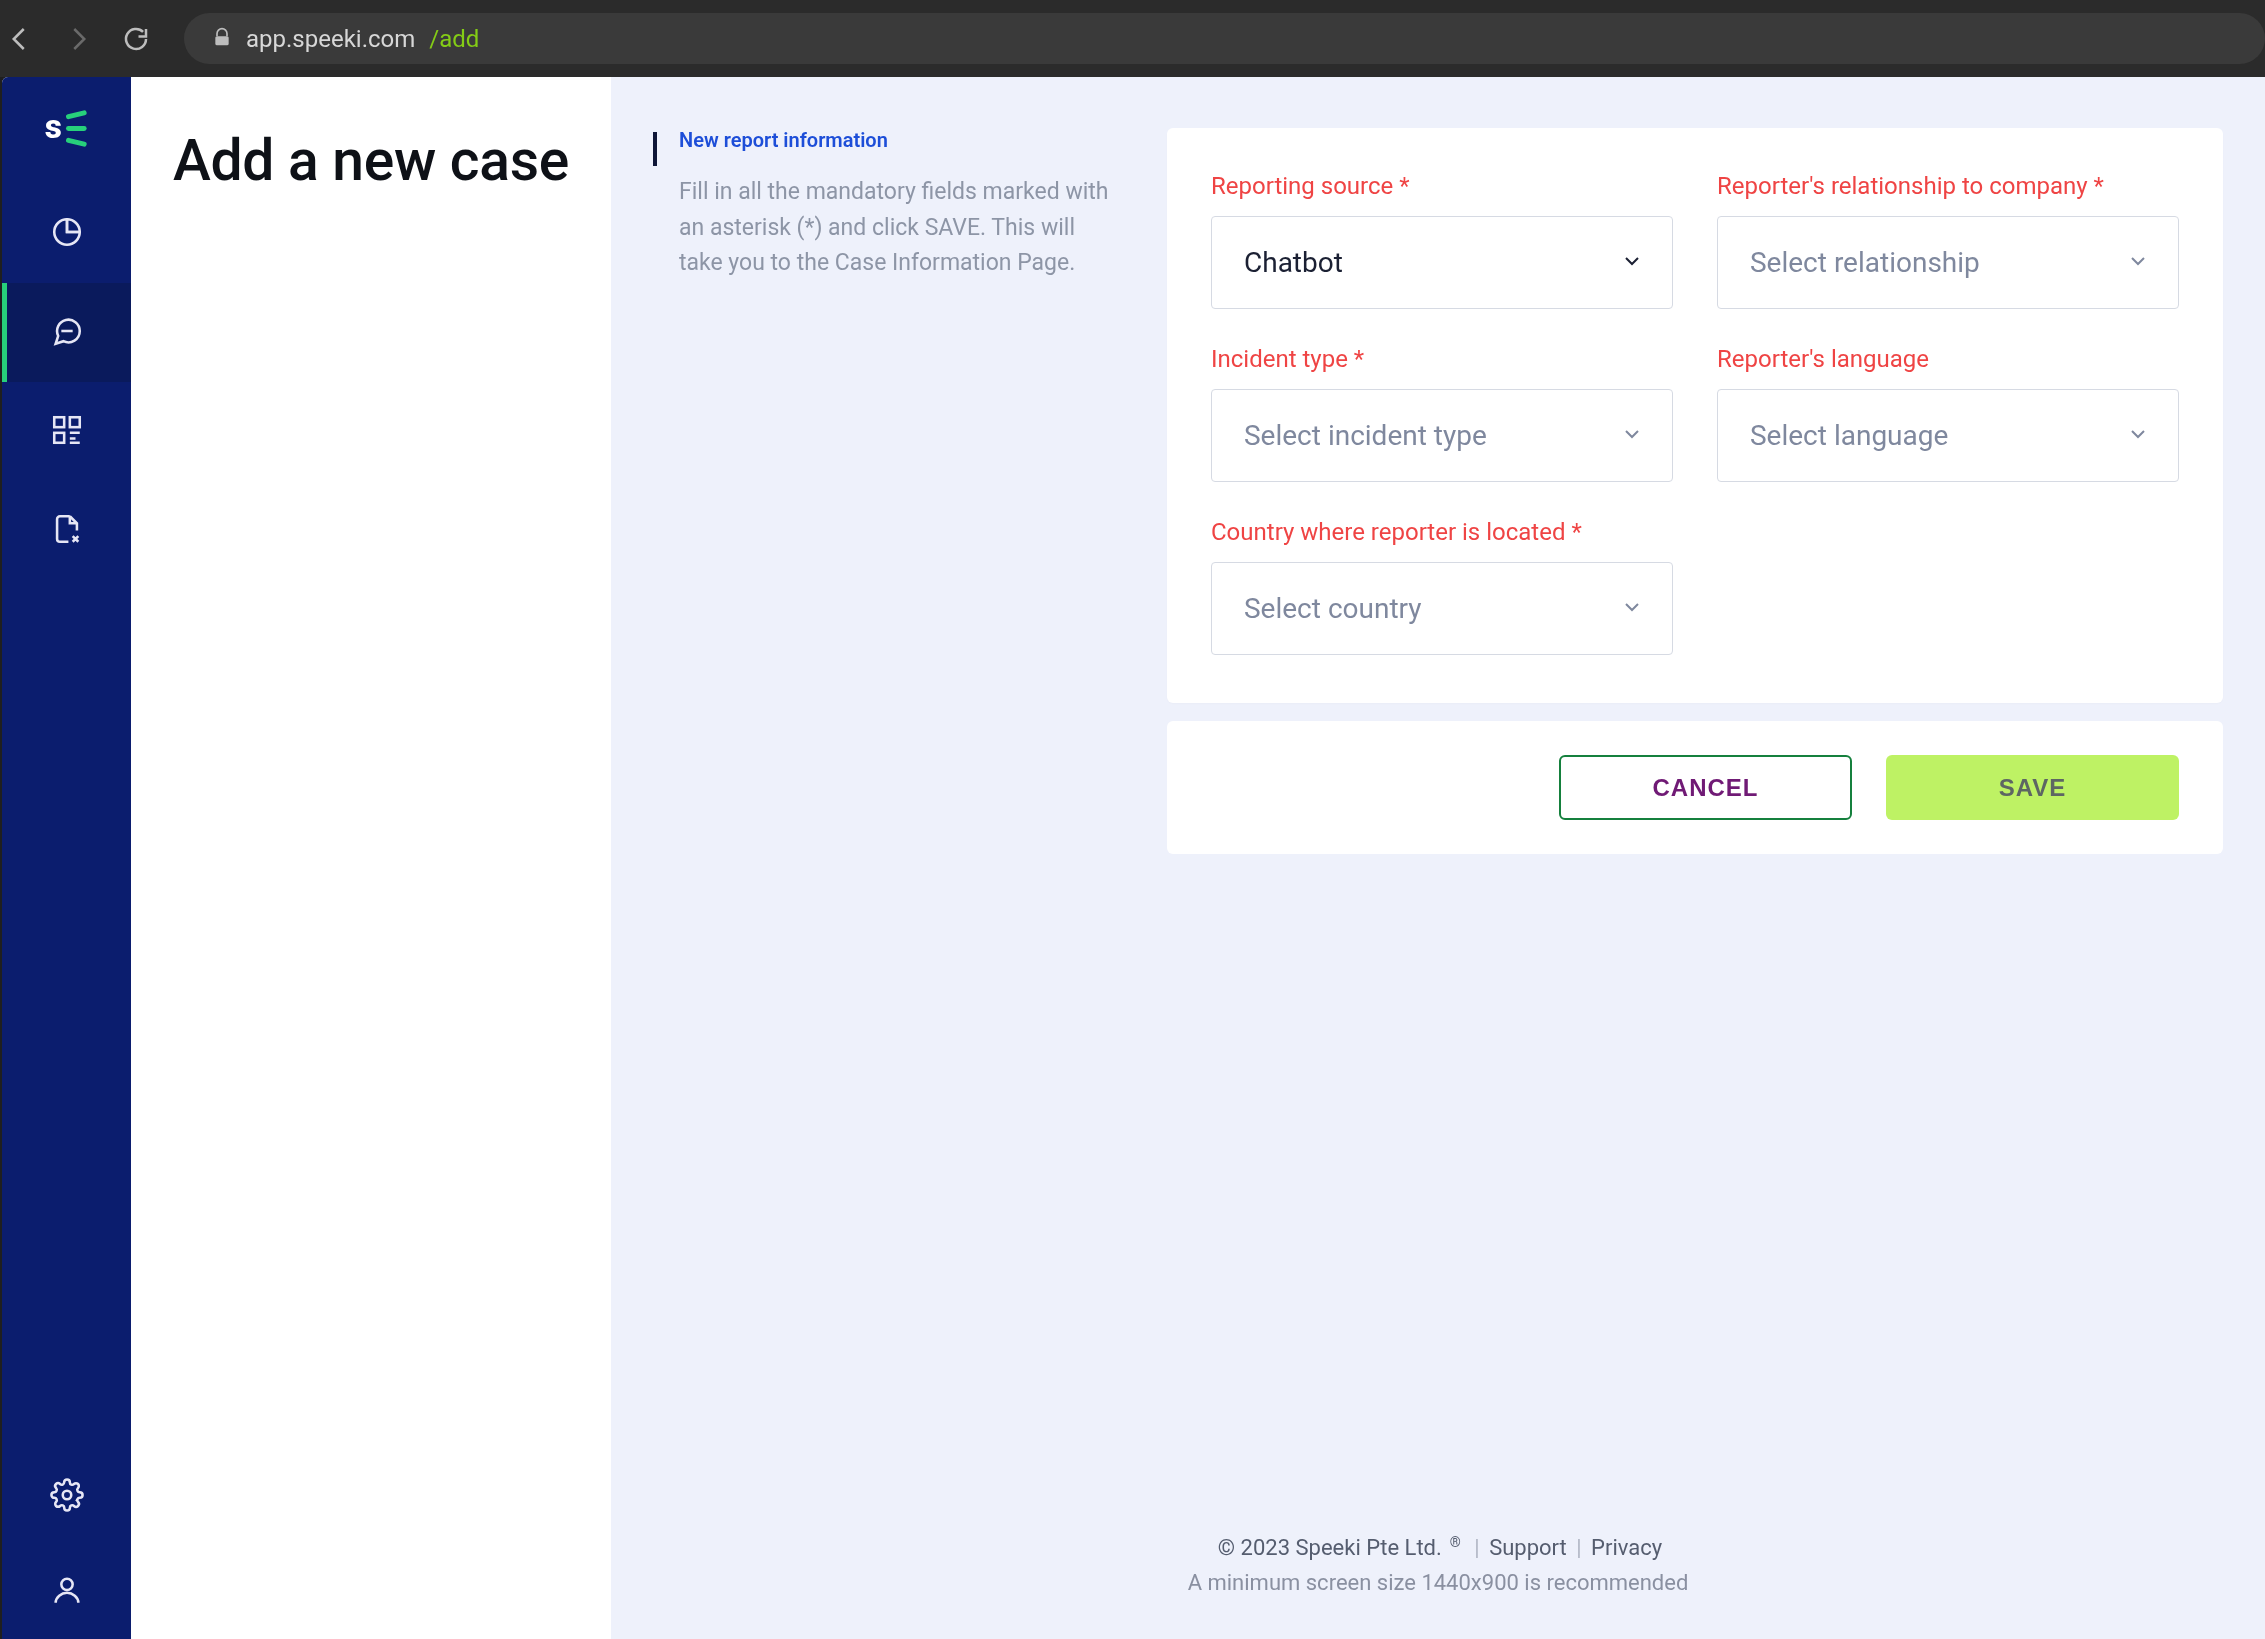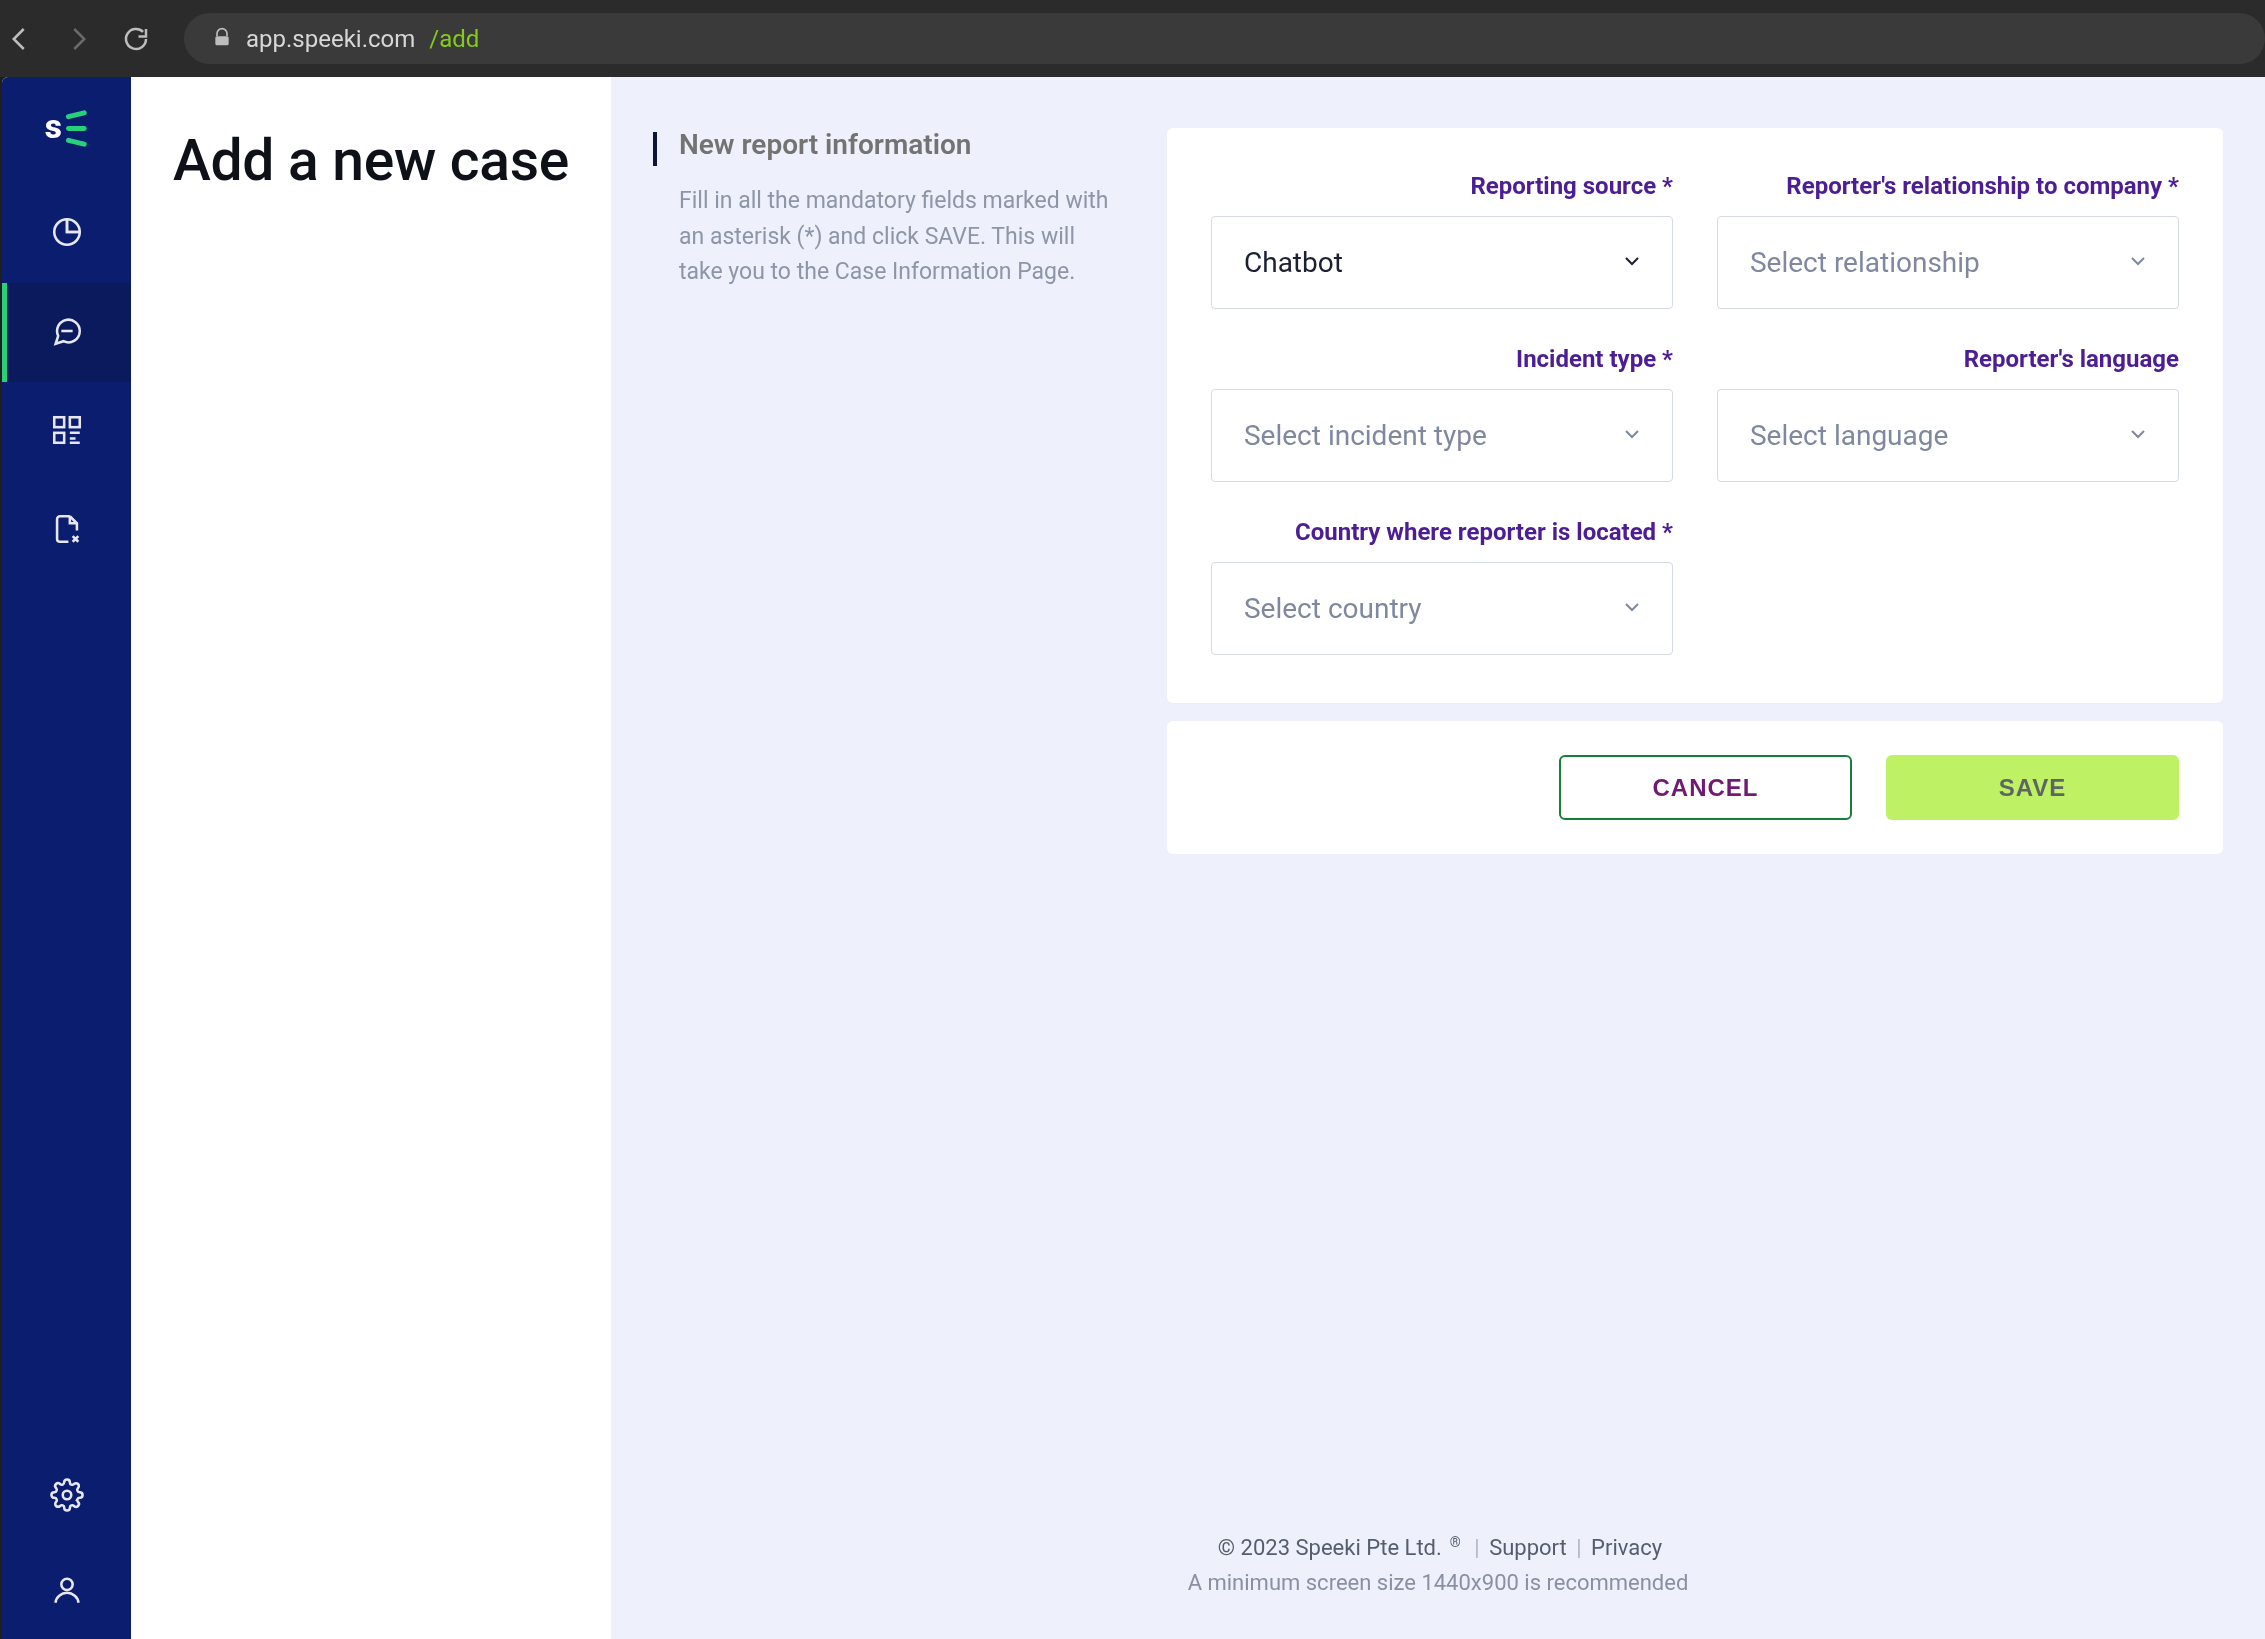--- a/index.html
+++ b/index.html
@@ -92,33 +92,33 @@
     padding: 51px 42px 30px;
     display:flex;
     flex-direction:column;
   }
   .content-row { display:flex; gap: 44px; align-items:flex-start; }
 
   .side-note { width: 470px; padding: 0 6px 0 26px; position:relative; }
   .side-note::before {
     content:""; position:absolute; left:0; top:4px; width:4px; height:34px; background:#0e1637;
   }
-  .side-note h3 { font-size: 28px; font-weight:600; color:#737373; margin-bottom: 22px; }
+  .side-note h3 { font-size: 20px; font-weight:600; color:#1d4ed8; margin-bottom: 22px; }
   .side-note p { font-size: 23px; line-height:1.55; color:#8d95a6; }
 
   .card {
     background:#fff;
     border-radius: 6px;
     padding: 44px 44px 48px;
     flex:1;
     max-width: 1257px;
     box-shadow: 0 1px 2px rgba(0,0,0,0.02);
   }
   .form-grid { display:grid; grid-template-columns: 1fr 1fr; column-gap: 44px; row-gap: 36px; }
-  .field label { display:block; font-size: 24px; color:#4c1d95; margin-bottom: 16px; font-weight:700;text-align:right; }
+  .field label { display:block; font-size: 24px; color:#ef4444; margin-bottom: 16px; font-weight:400; }
   .select {
     border:1px solid #d6dae3;
     border-radius:4px;
     height: 93px;
     display:flex;
     align-items:center;
     justify-content:space-between;
     padding: 0 28px 0 32px;
     cursor:pointer;
     background:#fff;

